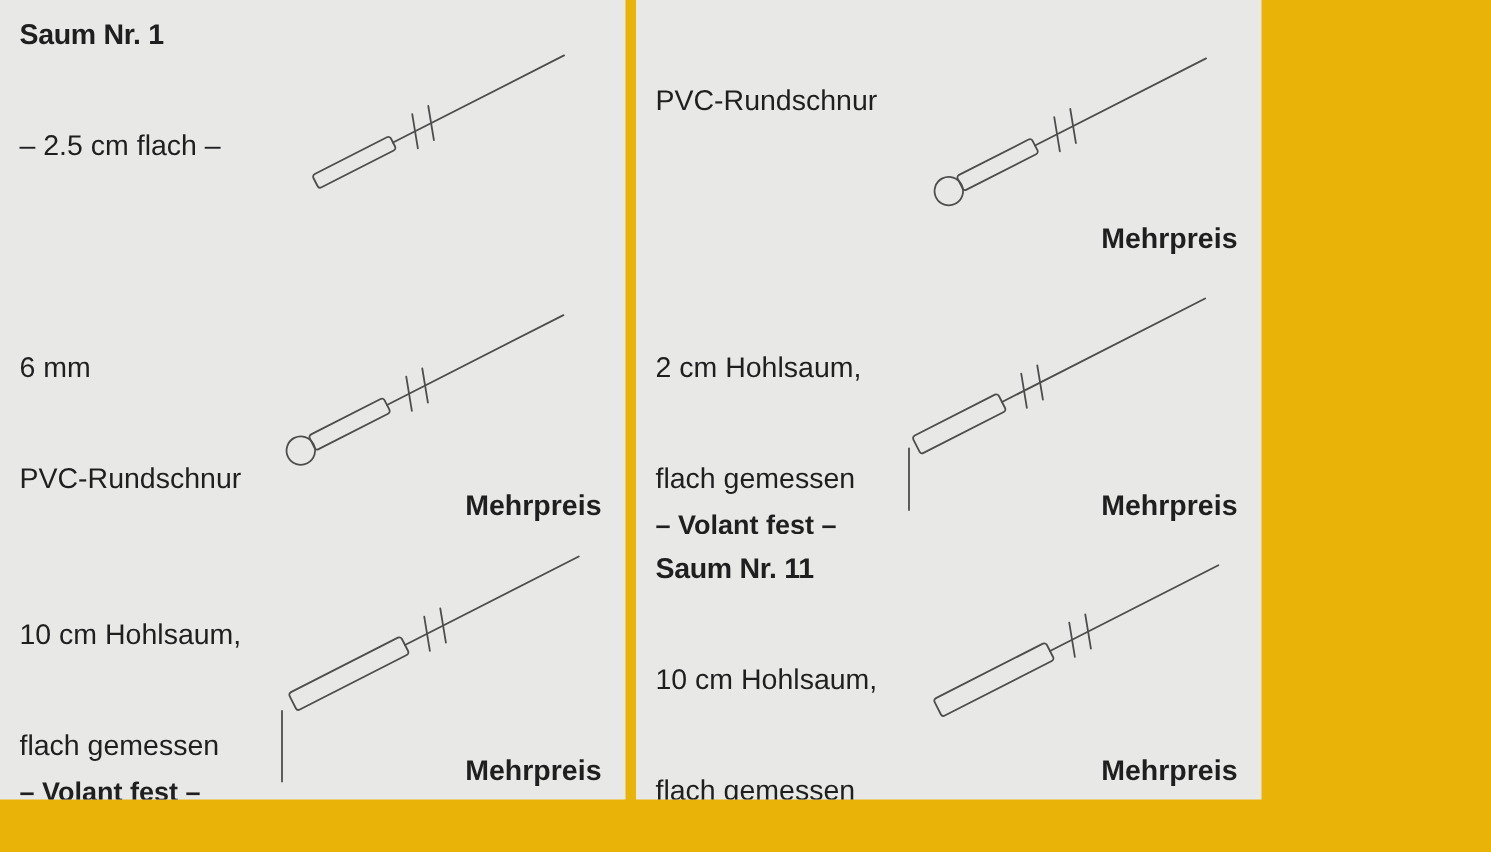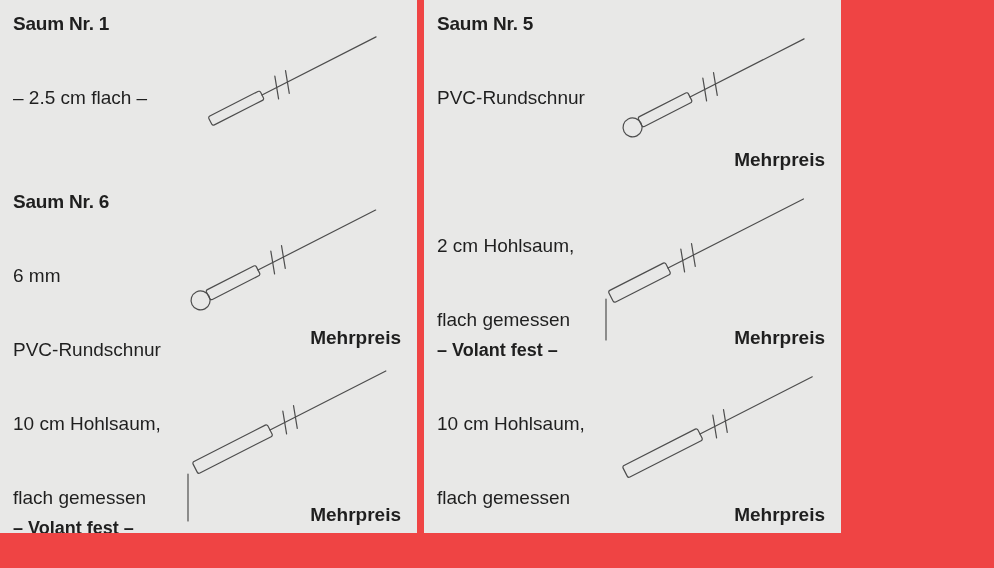--- a/index.html
+++ b/index.html
@@ -4,21 +4,21 @@
 <style>
   * { margin:0; padding:0; box-sizing:border-box; }
   html,body { width:994px; height:568px; }
   body {
     background:#ffffff;
     font-family:"Liberation Sans", sans-serif;
     color:#1f1f1f;
     position:relative;
     overflow:hidden;
   }
-  .sheet { position:absolute; top:0; left:0; width:994px; height:568px; background:#ef4444; }
+  .sheet { position:absolute; top:0; left:0; width:994px; height:568px; background:#eab308; }
   .grid {
     position:absolute; top:0; left:0;
     display:grid;
     grid-template-columns:417px 417px;
     grid-template-rows:178px 178px 177px;
     column-gap:7px;
   }
   .panel { position:relative; background:#e8e8e7; overflow:hidden; }
   .diagram { position:absolute; top:0; left:0; width:417px; height:178px; z-index:1; }
   .diagram line, .diagram rect, .diagram circle {
@@ -58,38 +58,36 @@
       <svg class="diagram" viewBox="0 0 417 178">
         <g transform="translate(266,97) rotate(-27)">
           <line x1="0" y1="0" x2="128" y2="0"></line>
           <line x1="20" y1="-11" x2="13" y2="11"></line>
           <line x1="32" y1="-11" x2="25" y2="11"></line>
           <rect x="-56" y="-5.5" width="56" height="11" rx="2"></rect>
           <circle cx="-65" cy="1" r="9.5"></circle>
         </g>
       </svg>
       <div class="txt">
-        <div class="title">Saum Nr. 5</div>
         <div class="desc">PVC-Rundschnur</div>
       </div>
       <div class="price">Mehrpreis</div>
     </div>
 
     <div class="panel">
       <svg class="diagram" viewBox="0 0 417 178">
         <g transform="translate(258,92) rotate(-27)">
           <line x1="0" y1="0" x2="132" y2="0"></line>
           <line x1="20" y1="-11" x2="13" y2="11"></line>
           <line x1="32" y1="-11" x2="25" y2="11"></line>
           <rect x="-56" y="-5.5" width="56" height="11" rx="2"></rect>
           <circle cx="-65" cy="1" r="9.5"></circle>
         </g>
       </svg>
       <div class="txt">
-        <div class="title">Saum Nr. 6</div>
         <div class="desc">6 mm</div>
         <div class="desc">PVC-Rundschnur</div>
       </div>
       <div class="price">Mehrpreis</div>
     </div>
 
     <div class="panel">
       <svg class="diagram" viewBox="0 0 417 178">
         <g transform="translate(244,90) rotate(-27)">
           <line x1="0" y1="0" x2="152" y2="0"></line>
@@ -128,20 +126,21 @@
     <div class="panel">
       <svg class="diagram" viewBox="0 0 417 178">
         <g transform="translate(276,78) rotate(-27)">
           <line x1="0" y1="0" x2="126" y2="0"></line>
           <line x1="20" y1="-11" x2="13" y2="11"></line>
           <line x1="32" y1="-11" x2="25" y2="11"></line>
           <rect x="-84" y="-6.5" width="84" height="13" rx="2"></rect>
         </g>
       </svg>
       <div class="txt">
+        <div class="title">Saum Nr. 11</div>
         <div class="desc">10 cm Hohlsaum,</div>
         <div class="desc">flach gemessen</div>
       </div>
       <div class="price">Mehrpreis</div>
     </div>
 
   </div>
 </div>
 
 </body></html>

